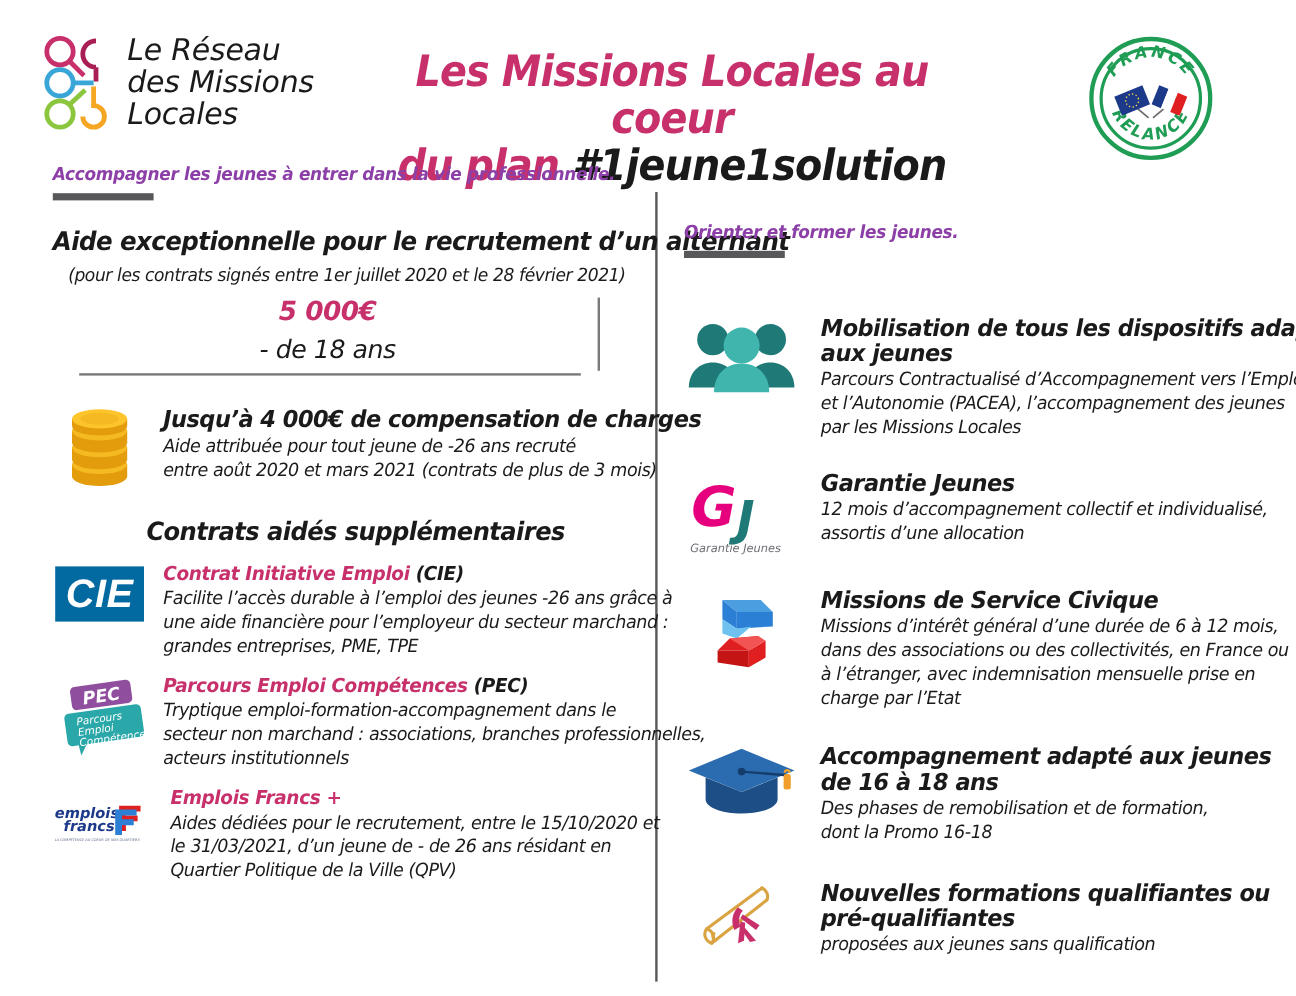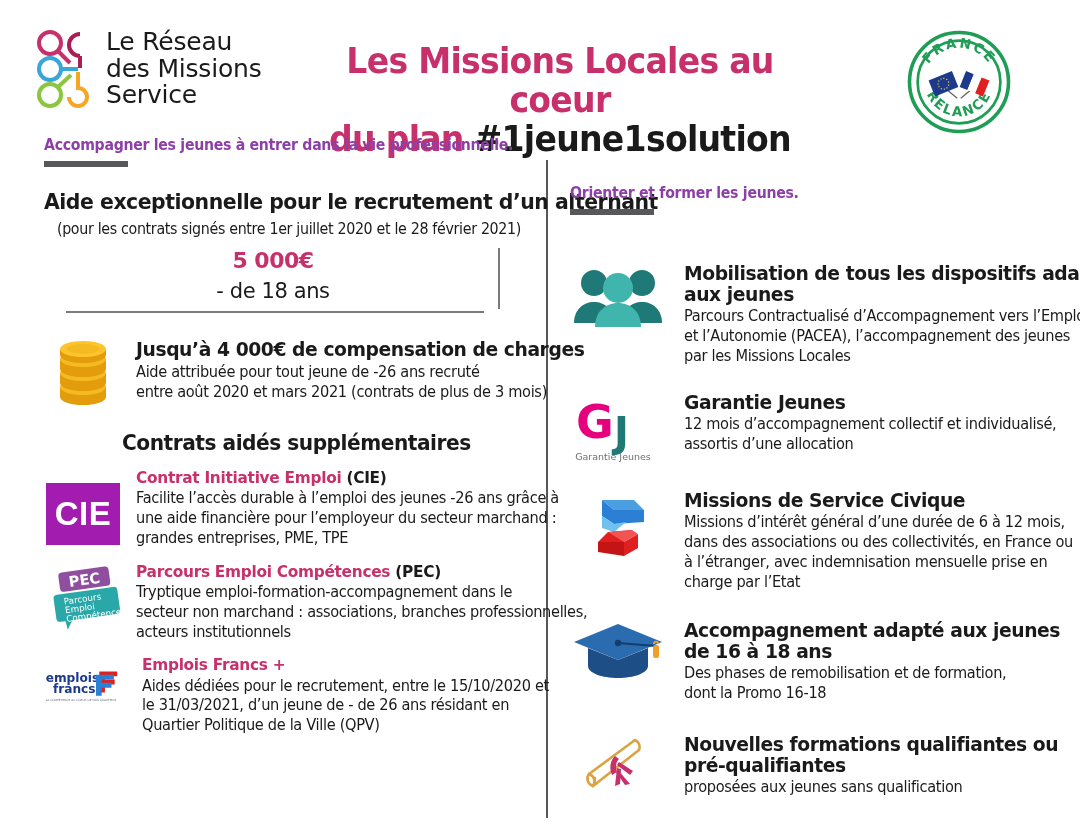--- a/index.html
+++ b/index.html
@@ -13,20 +13,21 @@
     font-family: "Liberation Sans", sans-serif;
     color: #1a1a1a;
     overflow: hidden;
     position: relative;
   }
   .page {
     position: relative;
     width: 1080px;
     height: 830px;
     background: #ffffff;
+    font-style: italic;
   }
 
   
   .header {
     position: absolute;
     left: 0; top: 0;
     width: 1080px;
     height: 145px;
   }
   .logo-rml {
@@ -219,24 +220,24 @@
     letter-spacing: -0.5px;
     transform: scaleX(0.96);
     transform-origin: left top;
   }
   .blk-cie { margin-top: 14px; }
   .blk-pec { margin-top: 14px; }
   .blk-ef  { margin-top: 14px; gap: 20px; }
 
   
   .cie-logo {
-    width: 74px; height: 62px;
-    background: #a21caf;
+    width: 74px; height: 46px;
+    background: #0369a1;
     display: flex; align-items: center; justify-content: center;
-    margin-top: 14px;
+    margin-top: 3px;
   }
   .cie-logo span {
     font-family: "Liberation Sans", sans-serif;
     font-weight: bold;
     font-size: 33px;
     color: #ffffff;
     letter-spacing: 0.5px;
   }
 
   
@@ -307,21 +308,21 @@
           <circle cx="16" cy="43" r="11" stroke="#3aa6d8"></circle>
           <path d="M27 43 L44 43" stroke="#3aa6d8"></path>
           <circle cx="16" cy="69" r="11" stroke="#8cc63f"></circle>
           <path d="M24 61 L37 49" stroke="#8cc63f"></path>
           <path d="M44 46 L44 62 a9 9 0 1 1 -9 9" stroke="#f5a623"></path>
         </g>
       </svg>
       <div class="logo-rml-text">
         <div>Le Réseau</div>
         <div>des Missions</div>
-        <div>Service</div>
+        <div>Locales</div>
       </div>
     </div>
 
     <div class="main-title">
       <div>Les Missions Locales au coeur</div>
       <div><span>du plan </span><span class="hash">#1jeune1solution</span></div>
     </div>
 
     <svg class="logo-france-relance" viewBox="0 0 120 120">
       <circle cx="60" cy="60" r="55" fill="#ffffff" stroke="#1f9d55" stroke-width="4"></circle>

